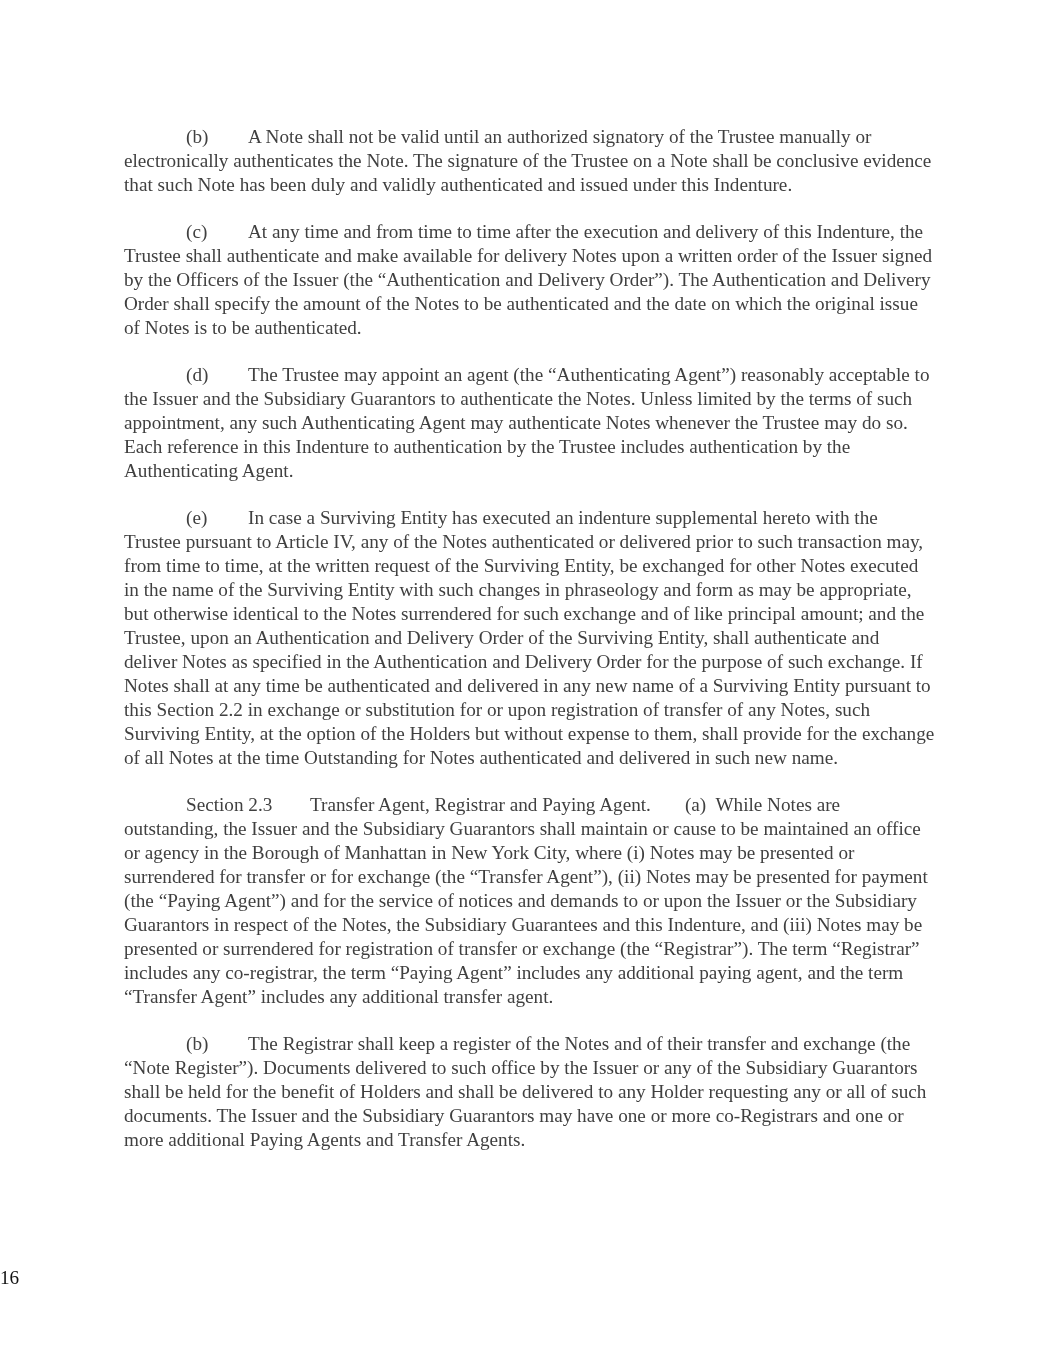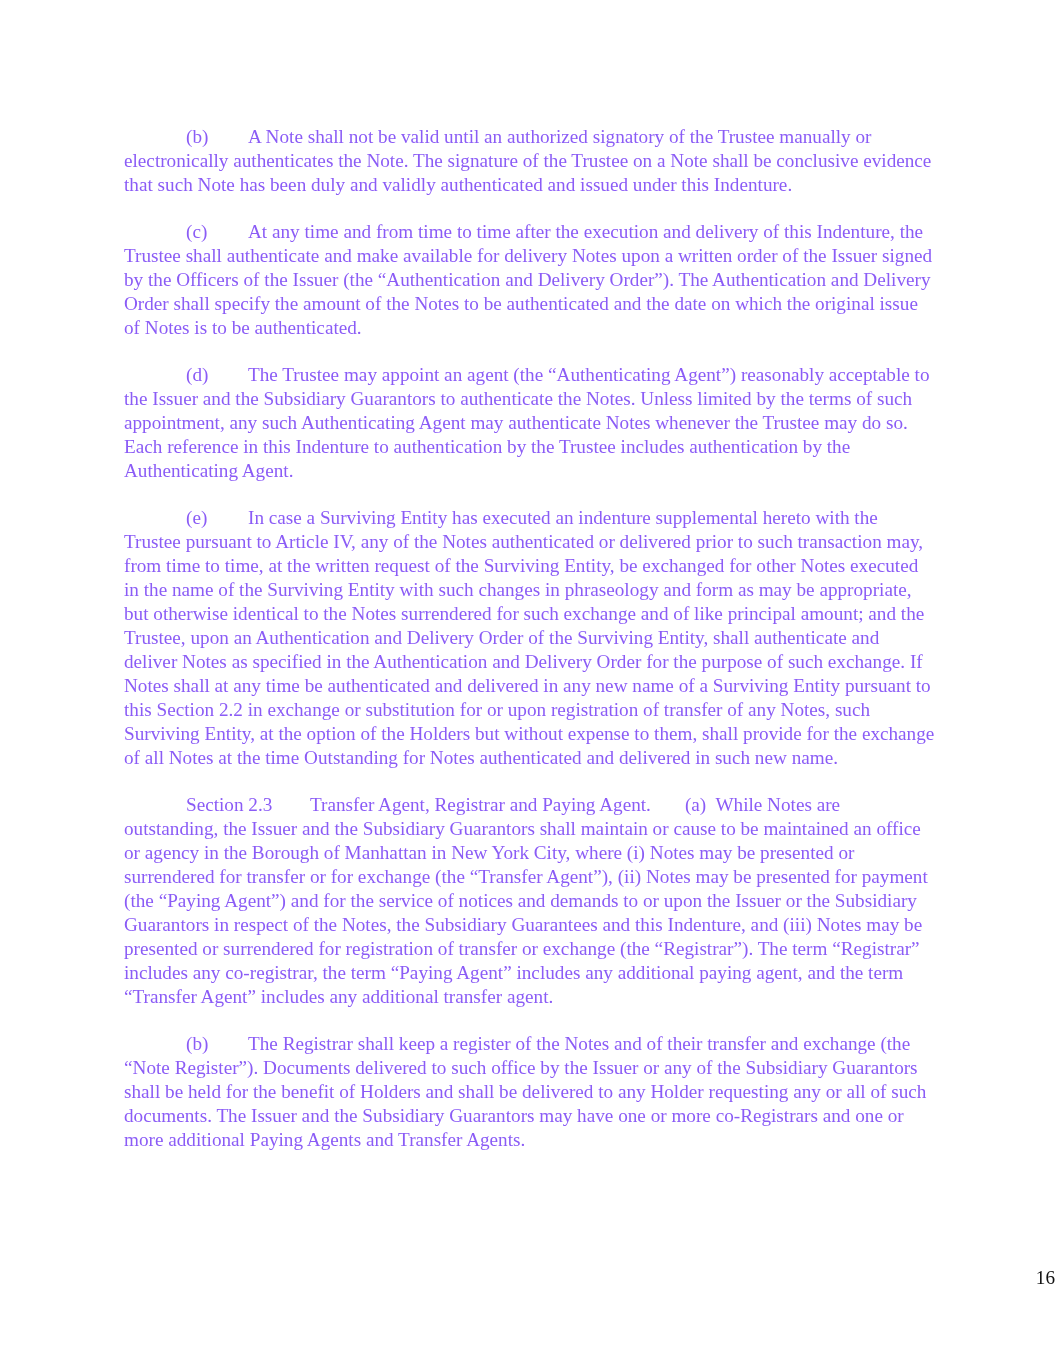--- a/index.html
+++ b/index.html
@@ -5,34 +5,34 @@
   html, body { margin: 0; padding: 0; background: #ffffff; }
   body { width: 1055px; height: 1365px; position: relative; overflow: hidden; }
   .page {
     position: absolute;
     left: 124px;
     top: 125px;
     width: 812px;
     font-family: "Liberation Serif", "DejaVu Serif", serif;
     font-size: 19.2px;
     line-height: 24px;
-    color: #8b5cf6;
+    color: #404040;
   }
   .para { margin: 0 0 23px 0; text-align: left; }
   .indent { display: inline-block; width: 62px; }
   .label { display: inline-block; width: 62px; }
   .u { text-underline-offset: 2px; }
   .secnum { display: inline-block; width: 124px; }
   .gap { display: inline-block; width: 34px; }
   .page-number {
     position: absolute;
     top: 1267px;
     left: 0;
     width: 1055px;
-    text-align: right;
+    text-align: left;
     font-family: "Liberation Serif", "DejaVu Serif", serif;
     font-size: 19.2px;
     color: #111111;
   }
 </style>
 </head>
 <body>
 
 <div class="page">
 

